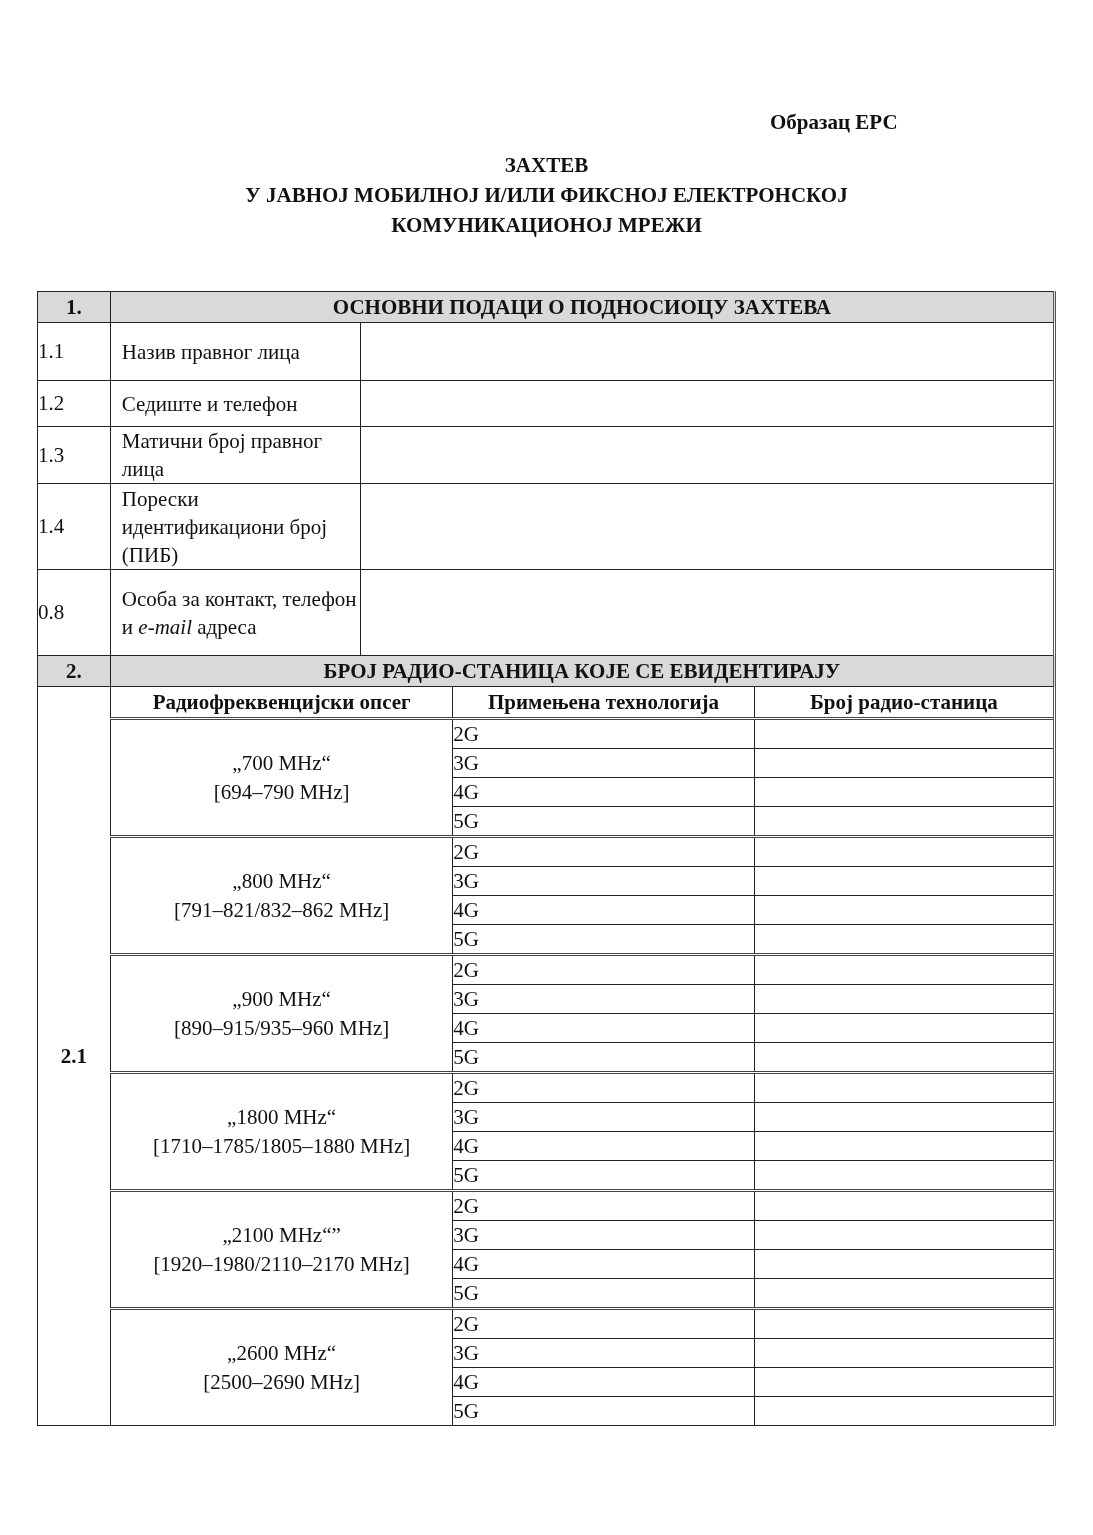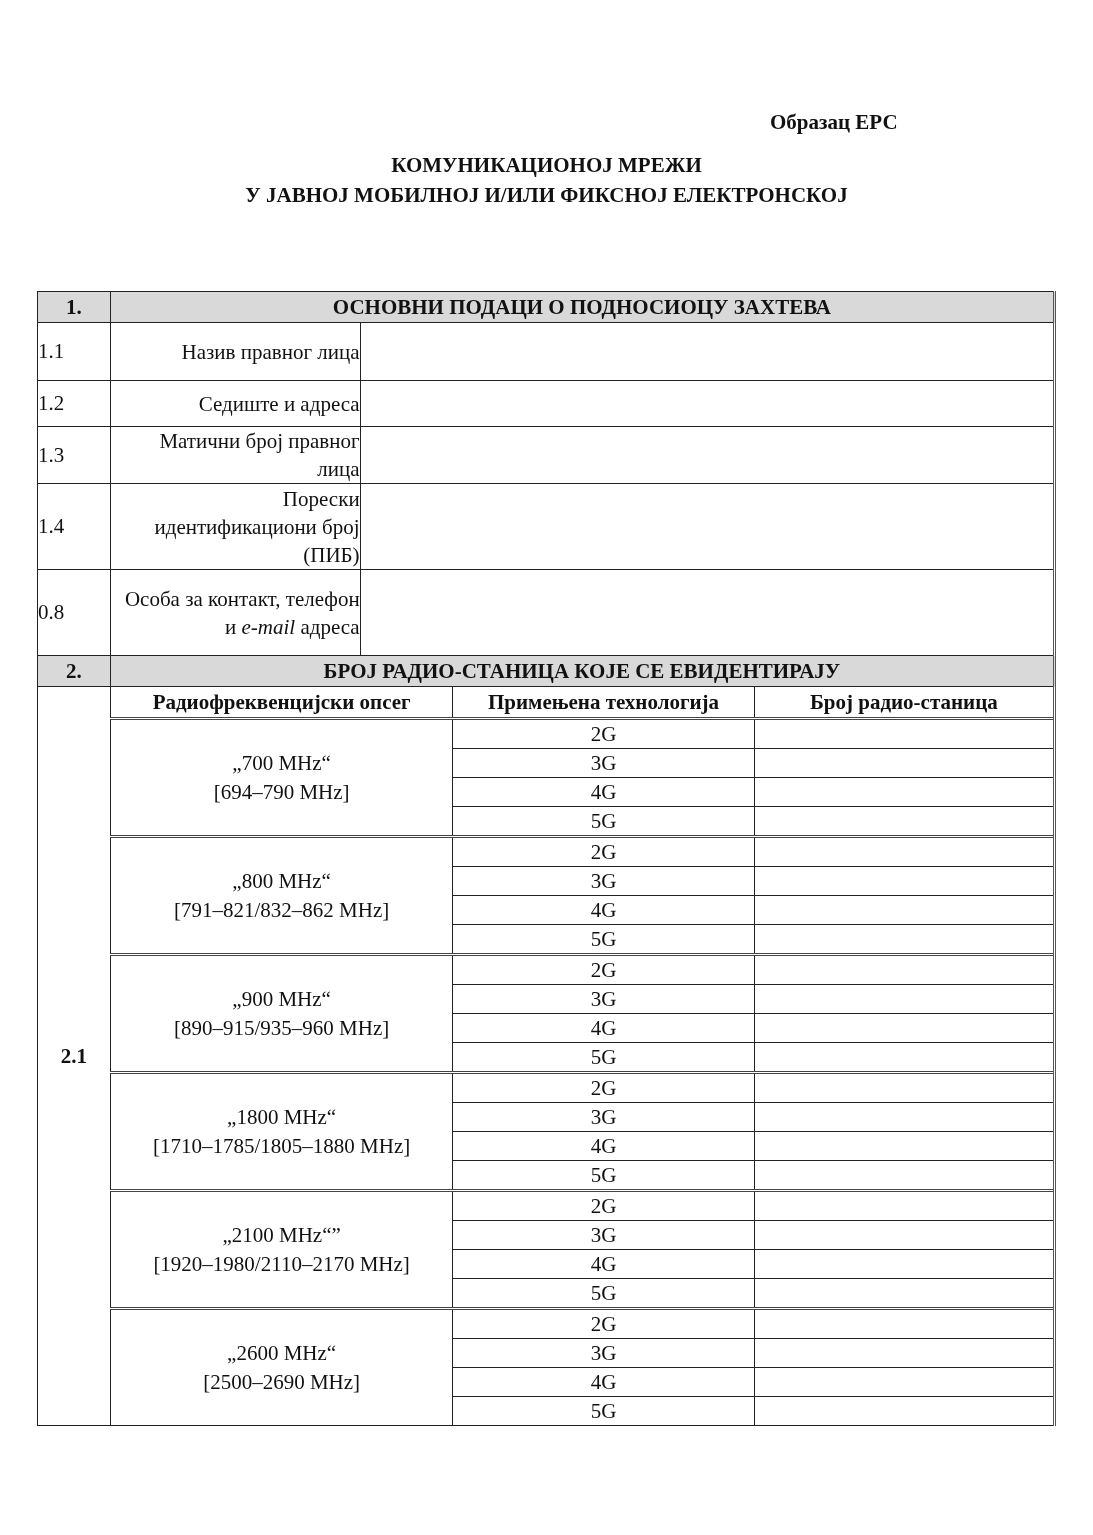--- a/index.html
+++ b/index.html
@@ -3,35 +3,36 @@
 <meta charset="utf-8">
 <style>
   html, body { margin: 0; padding: 0; background: #ffffff; }
   body { width: 1093px; height: 1535px; position: relative; font-family: "Liberation Serif", serif; color: #111; }
   .form-code { position: absolute; top: 110px; left: 770px; font-size: 21px; font-weight: bold; }
   .title { position: absolute; top: 150px; left: 0; width: 1093px; text-align: center; font-size: 21px; font-weight: bold; line-height: 30px; }
   table.main { position: absolute; top: 291px; left: 37px; width: 1019px; border-collapse: collapse; font-size: 21px; }
   table.main td { border: 1.5px solid #222; padding: 0; vertical-align: middle; }
   .sec td { background: #d9d9d9; font-weight: bold; text-align: center; height: 30px; border-top: 3px double #555; border-bottom: 3px double #555; }
   .num { width: 72px; }
-  .lbl { padding-left: 11px !important; line-height: 28px; text-align: right; }
+  .lbl { padding-left: 11px !important; line-height: 28px; }
   .hdr td { font-weight: bold; text-align: center; height: 30px; margin-top: 48px; }
   .band { text-align: center; line-height: 29px; }
-  .tech { text-align: center; height: 28px; line-height: 28px; }
+  .tech { text-align: left; height: 28px; line-height: 28px; }
   .blk td.band { border-top: 3px double #444; }
   .first td.tech, .first td.cnt { border-top: 3px double #444; }
   .outer { border-right: 3px double #555 !important; }
 </style>
 </head>
 <body>
 
 <div class="form-code">Образац ЕРС</div>
 <div class="title">
+  <div>ЗАХТЕВ</div>
+  <div>У ЈАВНОЈ МОБИЛНОЈ И/ИЛИ ФИКСНОЈ ЕЛЕКТРОНСКОЈ</div>
   <div>КОМУНИКАЦИОНОЈ МРЕЖИ</div>
-  <div>У ЈАВНОЈ МОБИЛНОЈ И/ИЛИ ФИКСНОЈ ЕЛЕКТРОНСКОЈ</div>
 </div>
 
 <table class="main">
   <colgroup>
     <col style="width:73px">
       <col style="width:250px">
       <col style="width:93px">
       <col style="width:302px">
       <col style="width:301px">
   </colgroup>
@@ -40,21 +41,21 @@
       <td class="num">1.</td>
       <td colspan="4" class="outer">ОСНОВНИ ПОДАЦИ О ПОДНОСИОЦУ ЗАХТЕВА</td>
     </tr>
     <tr style="height:58px">
       <td class="num">1.1</td>
       <td class="lbl">Назив правног лица</td>
       <td colspan="3" class="outer"></td>
     </tr>
     <tr style="height:46px">
       <td class="num">1.2</td>
-      <td class="lbl">Седиште и адреса</td>
+      <td class="lbl">Седиште и телефон</td>
       <td colspan="3" class="outer"></td>
     </tr>
     <tr style="height:57px">
       <td class="num">1.3</td>
       <td class="lbl">Матични број правног лица</td>
       <td colspan="3" class="outer"></td>
     </tr>
     <tr style="height:86px">
       <td class="num">1.4</td>
       <td class="lbl">Порески идентификациони број (ПИБ)</td>

